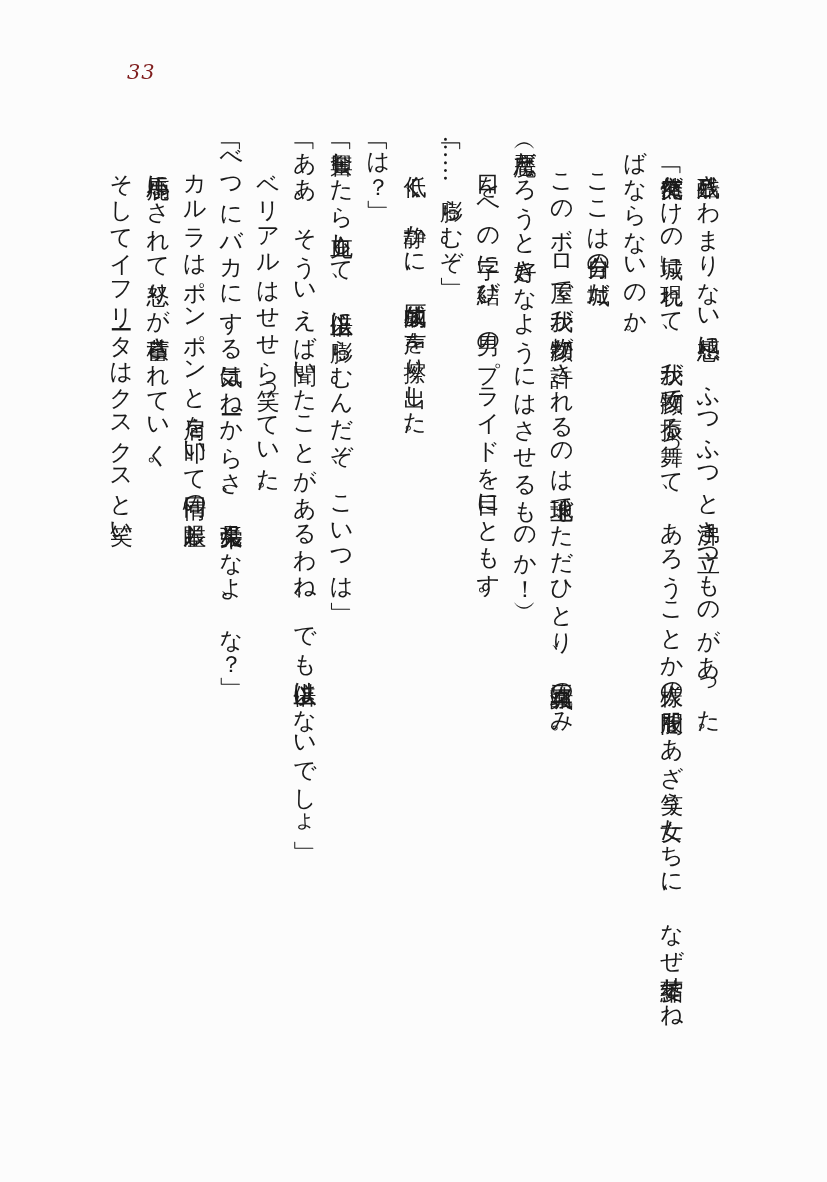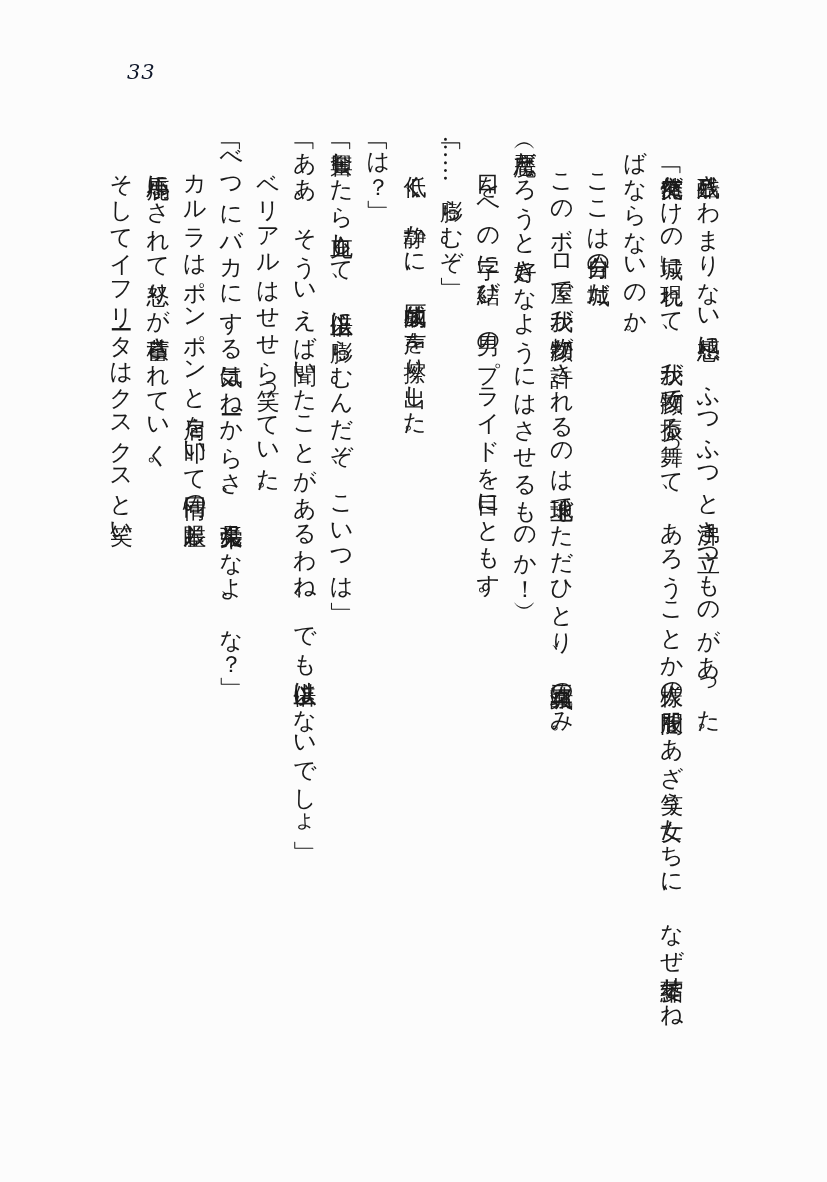--- a/index.html
+++ b/index.html
@@ -15,21 +15,21 @@
     background: #fcfcfc;
     overflow: hidden;
     font-family: "DejaVu Serif", "Liberation Serif", serif;
   }
   .page-number {
     position: absolute;
     left: 127px;
     top: 60px;
     font-size: 21px;
     font-style: italic;
-    color: #0f172a;
+    color: #7f1d1d;
     letter-spacing: 1px;
     text-align: right;
   }
   .text-block {
     position: absolute;
     top: 135px;
     right: 100px;
     height: 880px;
     width: 632px;
     writing-mode: vertical-rl;

